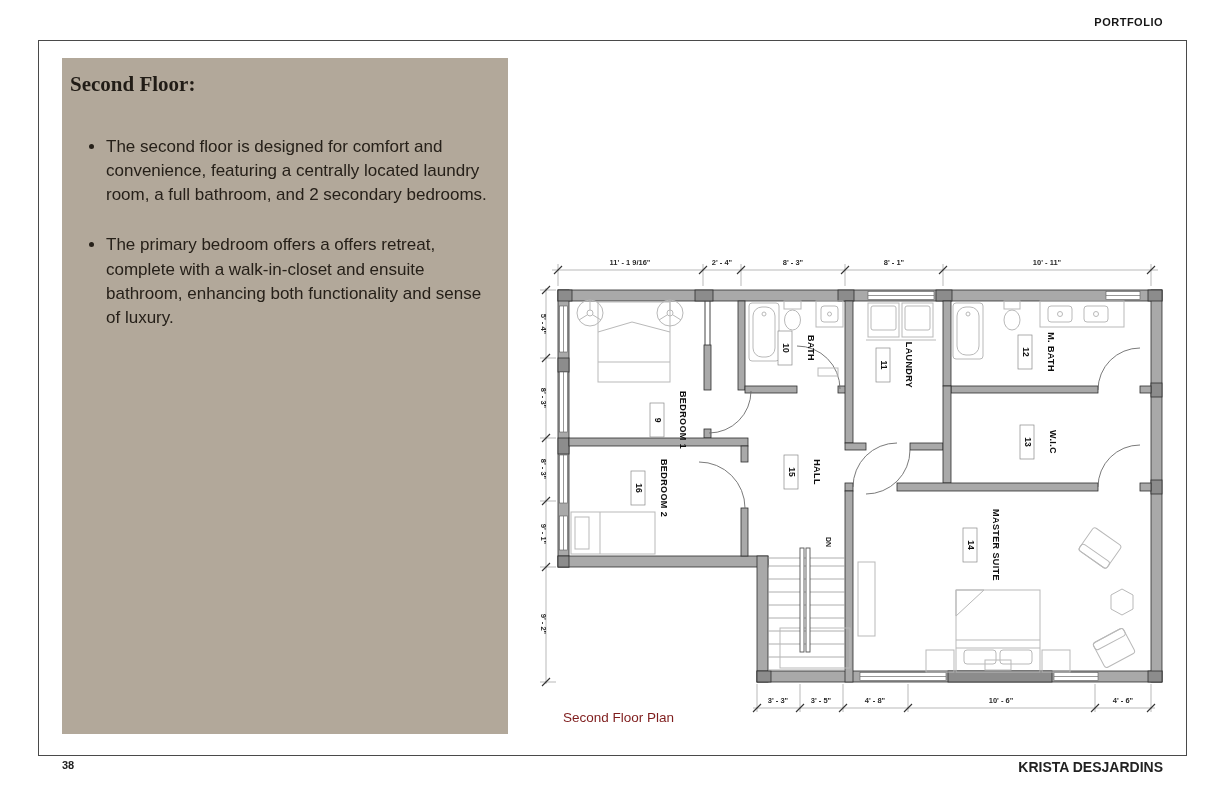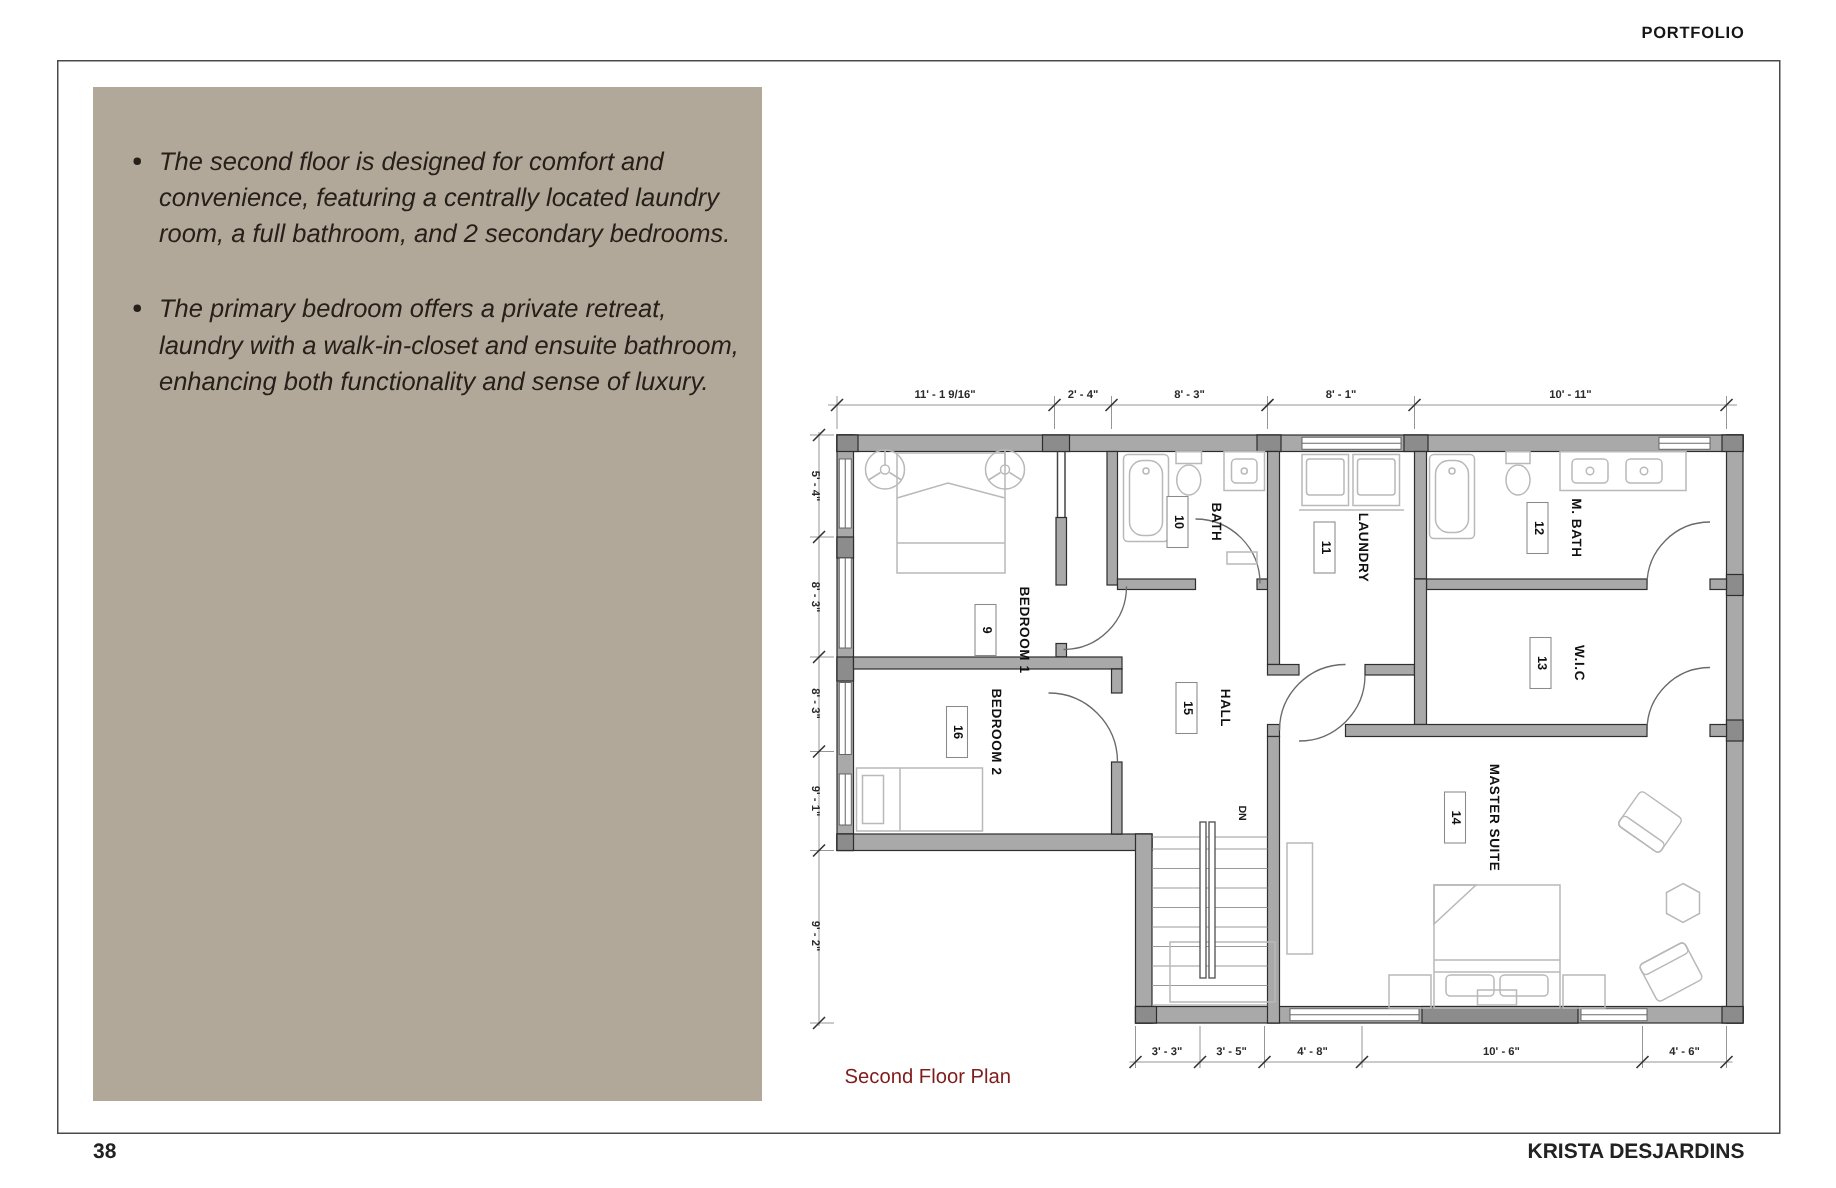--- a/index.html
+++ b/index.html
@@ -6,23 +6,23 @@
   .page{position:relative;width:1224px;height:792px;background:#ffffff;overflow:hidden;
         font-family:"Liberation Sans",sans-serif;color:#1f1f1f;}
   .portfolio{position:absolute;top:16px;right:61px;font-size:11px;font-weight:bold;
              letter-spacing:.5px;color:#161616;}
   .frame{position:absolute;left:38px;top:40px;width:1147px;height:714px;
          border:1px solid #4a4a4a;background:#fff;}
   .panel{position:absolute;left:62px;top:58px;width:446px;height:676px;background:#b2a89a;}
   .panel h1{margin:14px 0 0 8px;font-family:"Liberation Serif",serif;font-weight:bold;
             font-size:21px;color:#211c16;}
   .panel ul{margin:38px 0 0 0;padding:0 14px 0 44px;}
-  .panel li{font-size:17px;line-height:1.42;color:#262019;margin-bottom:26px;font-style:italic;}
+  .panel li{font-size:17px;line-height:1.42;color:#262019;margin-bottom:26px;}
   .caption{position:absolute;left:563px;top:710px;font-size:13.5px;color:#7f1d1d;}
-  .pagenum{position:absolute;left:62px;top:759px;font-size:14px;font-weight:600;color:#222;}
+  .pagenum{position:absolute;left:62px;top:759px;font-size:11px;font-weight:600;color:#222;}
   .author{position:absolute;right:61px;top:759px;font-size:14px;font-weight:600;color:#222;}
   .plan-svg{position:absolute;left:528px;top:248px;}
   
   .wall{fill:#a9a9a9;stroke:#2e2e2e;stroke-width:.8;}
   .wall-dark{fill:#8c8c8c;stroke:#2e2e2e;stroke-width:.8;}
   .win{fill:#ffffff;stroke:#5a5a5a;stroke-width:.6;}
   .winline{stroke:#6a6a6a;stroke-width:.7;}
   .thin{stroke:#444;stroke-width:1;}
   .door{fill:none;stroke:#6b6b6b;stroke-width:.9;}
   .fix{fill:none;stroke:#b9b9b9;stroke-width:1;}
@@ -40,23 +40,24 @@
 </head>
 <body>
 
 <div class="page">
 
   <div class="portfolio">PORTFOLIO</div>
 
   <div class="frame"></div>
 
   <div class="panel">
+    <h1>Second Floor:</h1>
     <ul>
       <li>The second floor is designed for comfort and convenience, featuring a centrally located laundry room, a full bathroom, and 2 secondary bedrooms.</li>
-      <li>The primary bedroom offers a private retreat, laundry with a walk-in-closet and ensuite bathroom, enhancing both functionality and sense of luxury.</li>
+      <li>The primary bedroom offers a offers retreat, complete with a walk-in-closet and ensuite bathroom, enhancing both functionality and sense of luxury.</li>
     </ul>
   </div>
 
   <svg class="plan-svg" width="650" height="472" viewBox="528 248 650 472" xmlns="http://www.w3.org/2000/svg">
 
     <g>
       <rect class="wall" x="558" y="290" width="604" height="11"></rect>
       <rect class="wall" x="558" y="290" width="11" height="277"></rect>
       <rect class="wall" x="558" y="556" width="210" height="11"></rect>
       <rect class="wall" x="757" y="556" width="11" height="126"></rect>

